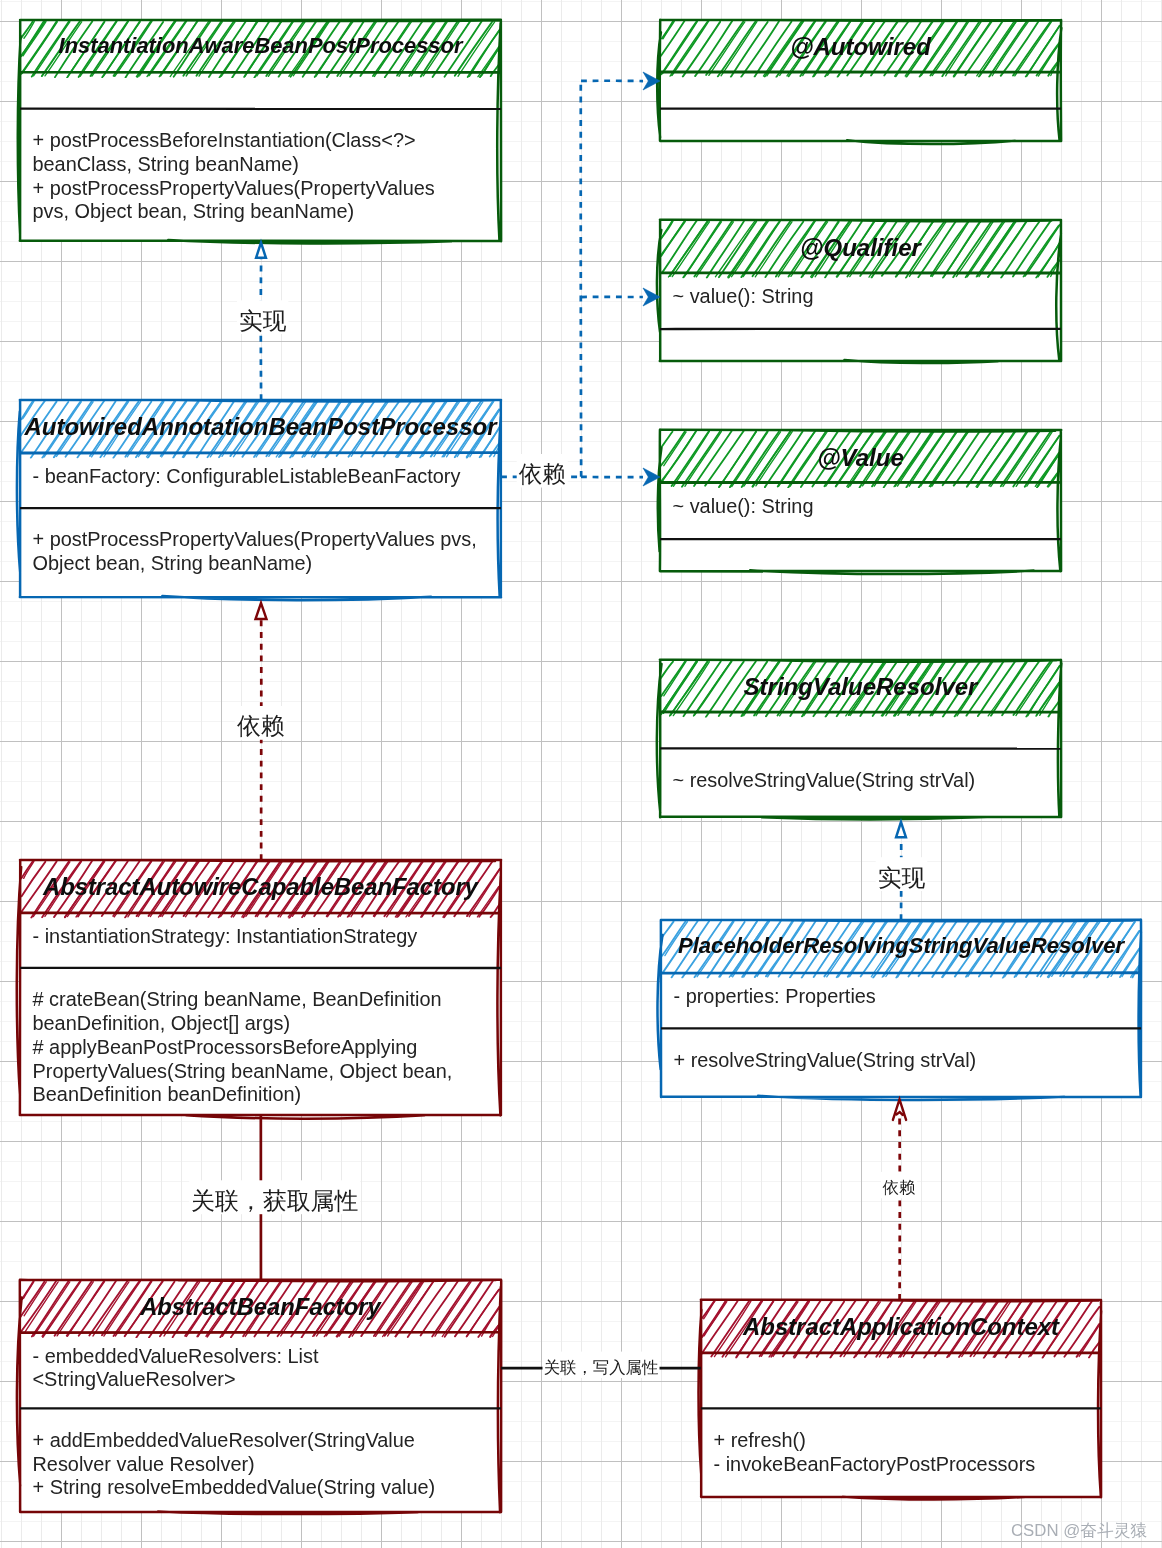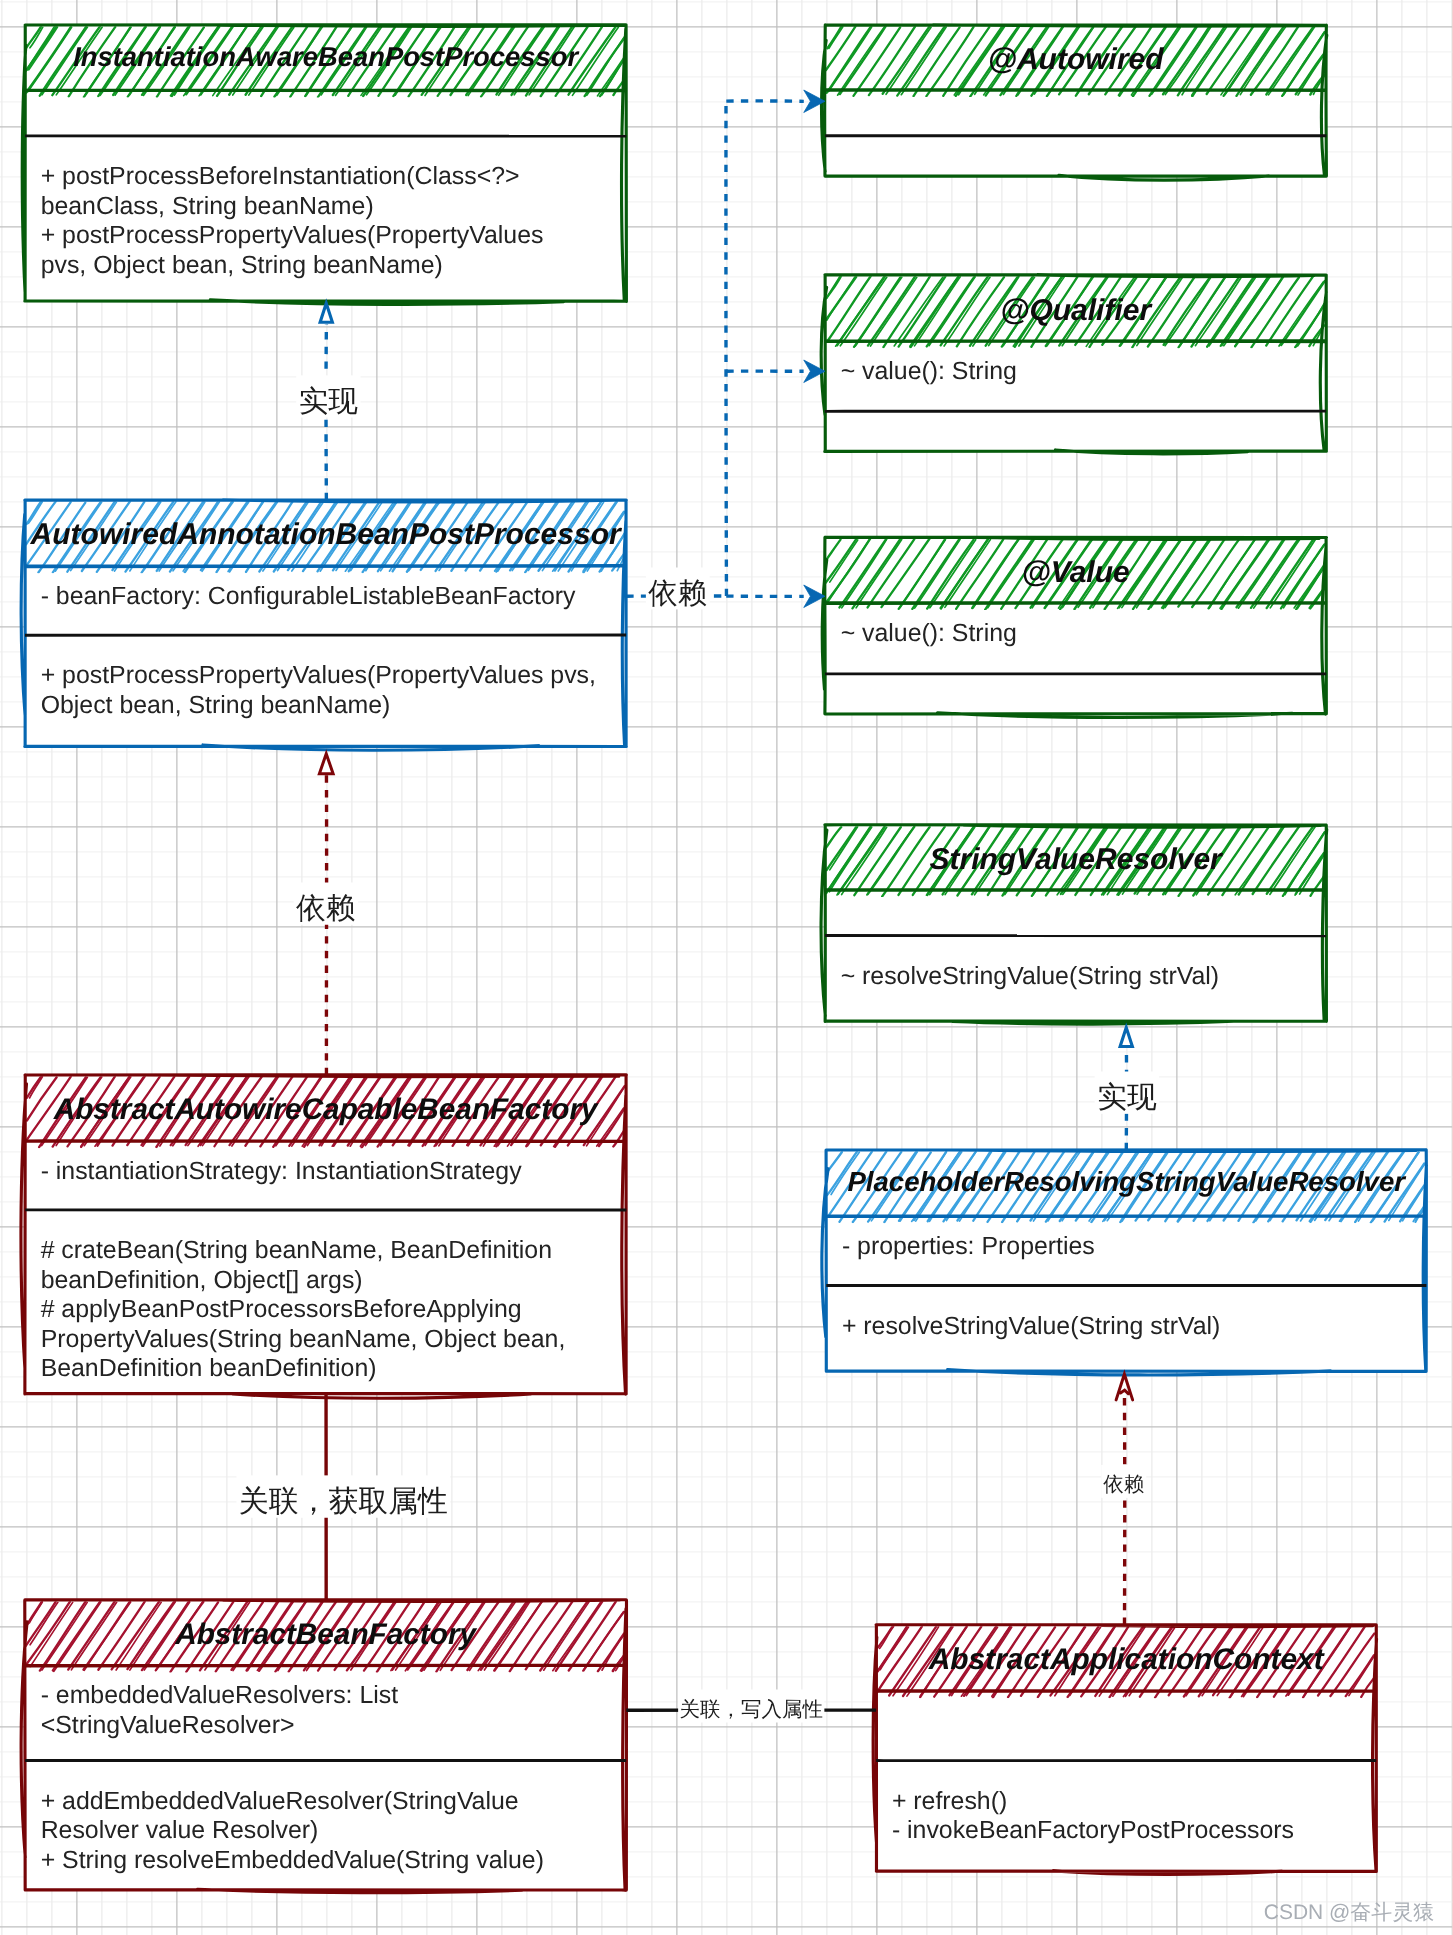--- a/index.html
+++ b/index.html
@@ -1,19 +1,19 @@
 <!DOCTYPE html>
 <html><head>
 <meta charset="utf-8">
 <title>UML Class Diagram</title>
 <style>
   html,body{margin:0;padding:0;background:#ffffff;}
   body{width:1162px;height:1548px;overflow:hidden;
        font-family:"Liberation Sans",sans-serif;}
-  #stage{position:relative;width:1162px;height:1548px;background:#b91c1c;}
+  #stage{position:relative;width:1162px;height:1548px;background:#84cc16;}
   #gridsvg,#svgroot{position:absolute;left:0;top:0;}
   text{dominant-baseline:auto;-webkit-font-smoothing:antialiased;}
   #svgroot{will-change:transform;}
   .cls-title{font-family:"Liberation Sans",sans-serif;font-weight:bold;font-style:italic;font-size:24px;fill:#0d0d0d;}
   .cls-member{font-family:"Liberation Sans",sans-serif;font-size:19.9px;fill:#232323;}
   .edge-label{font-family:"Liberation Sans",sans-serif;font-size:23px;fill:#1d1d1d;}
   .wm{font-family:"Liberation Sans",sans-serif;font-size:16.8px;fill:#a9aeb5;}
 </style>
 </head>
 <body>

